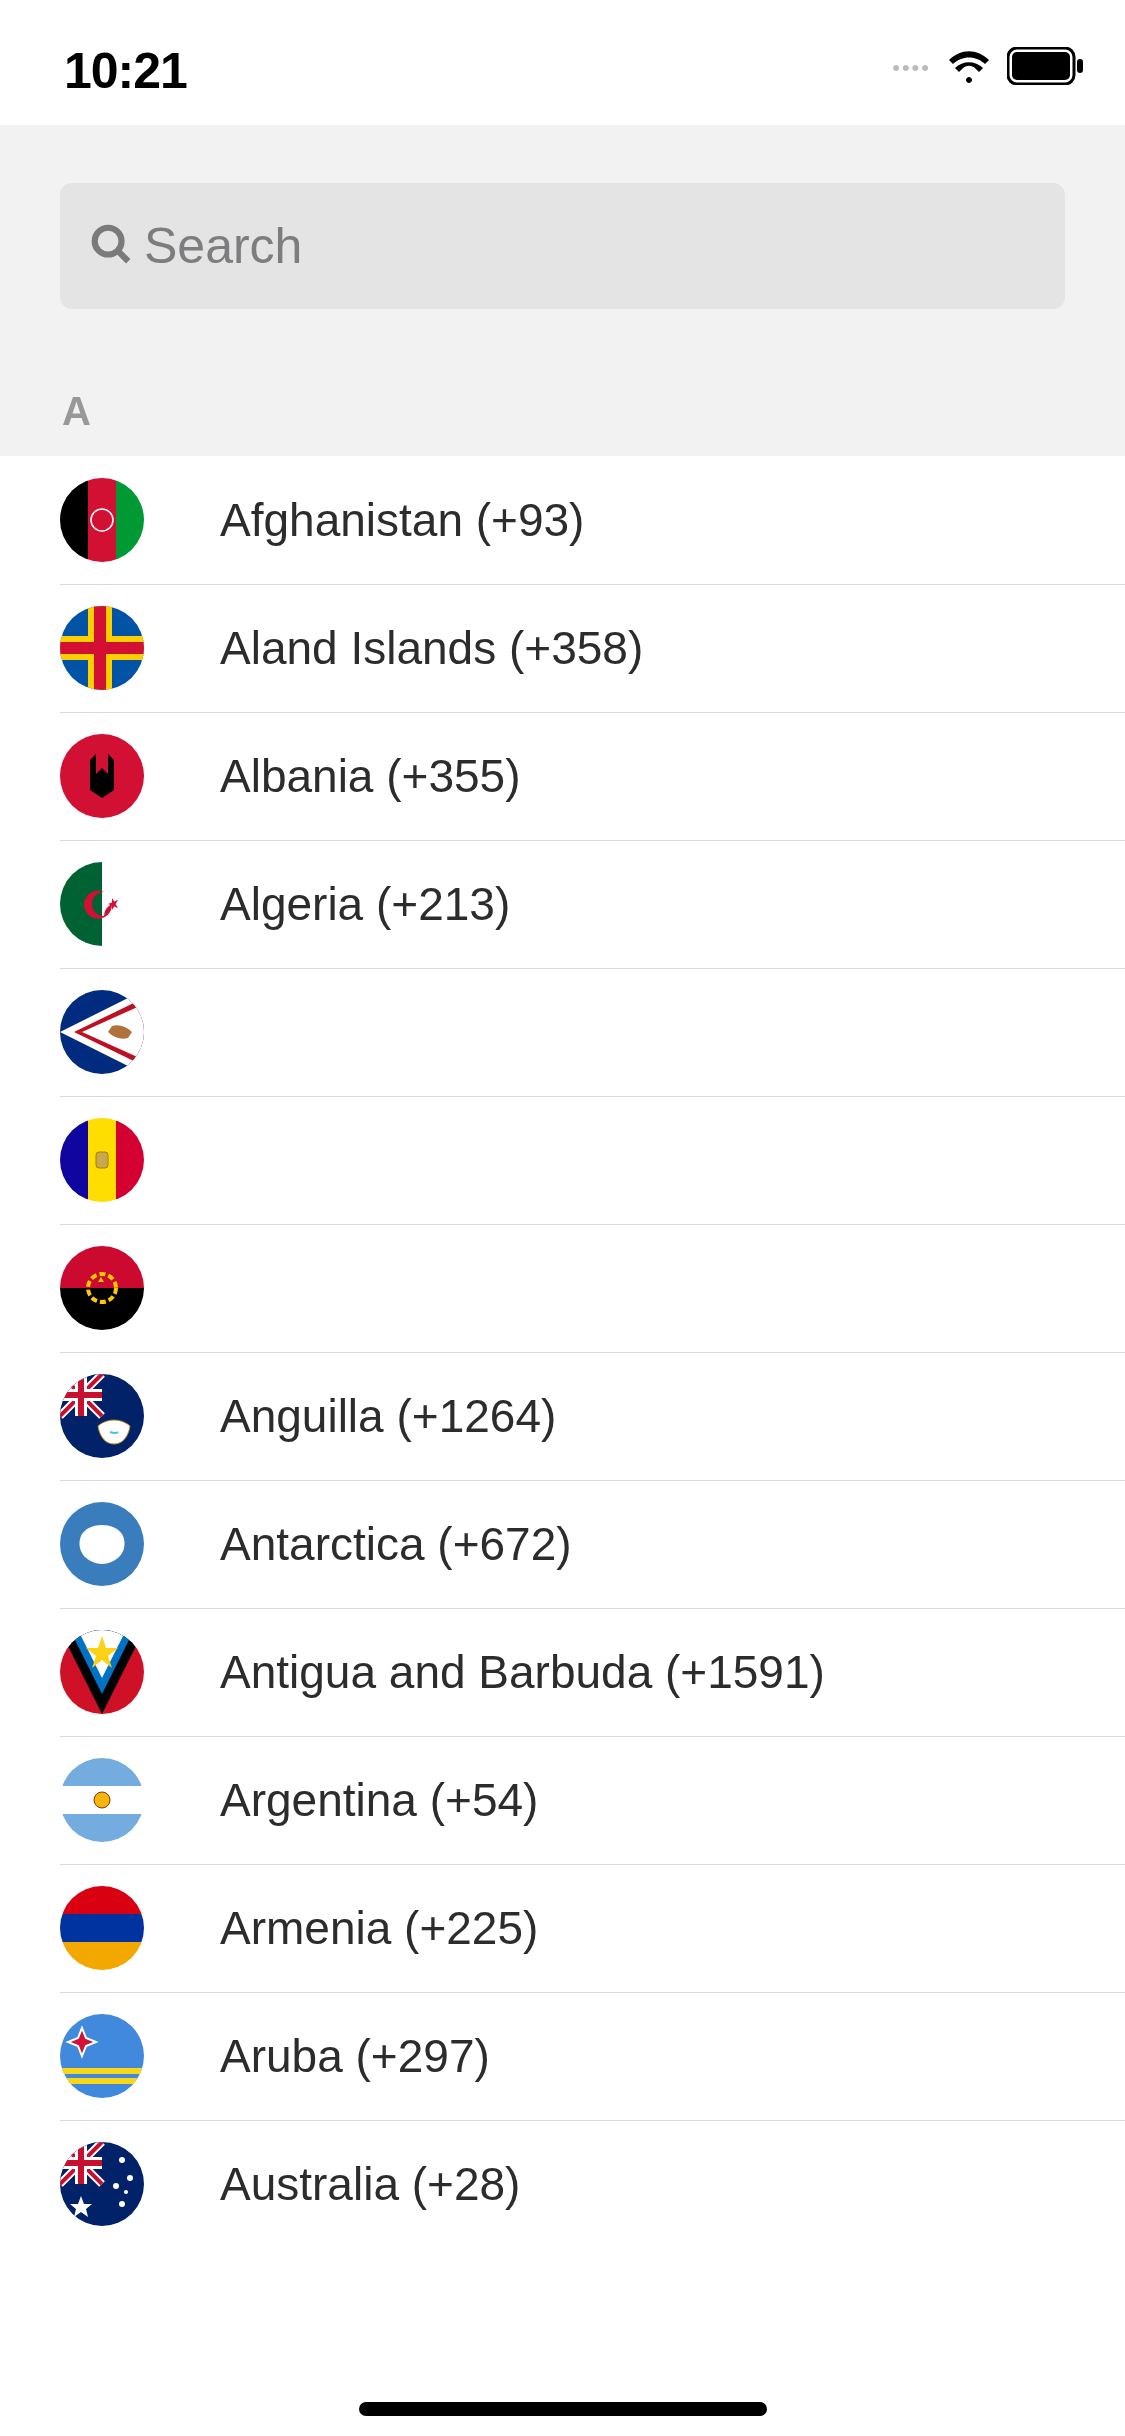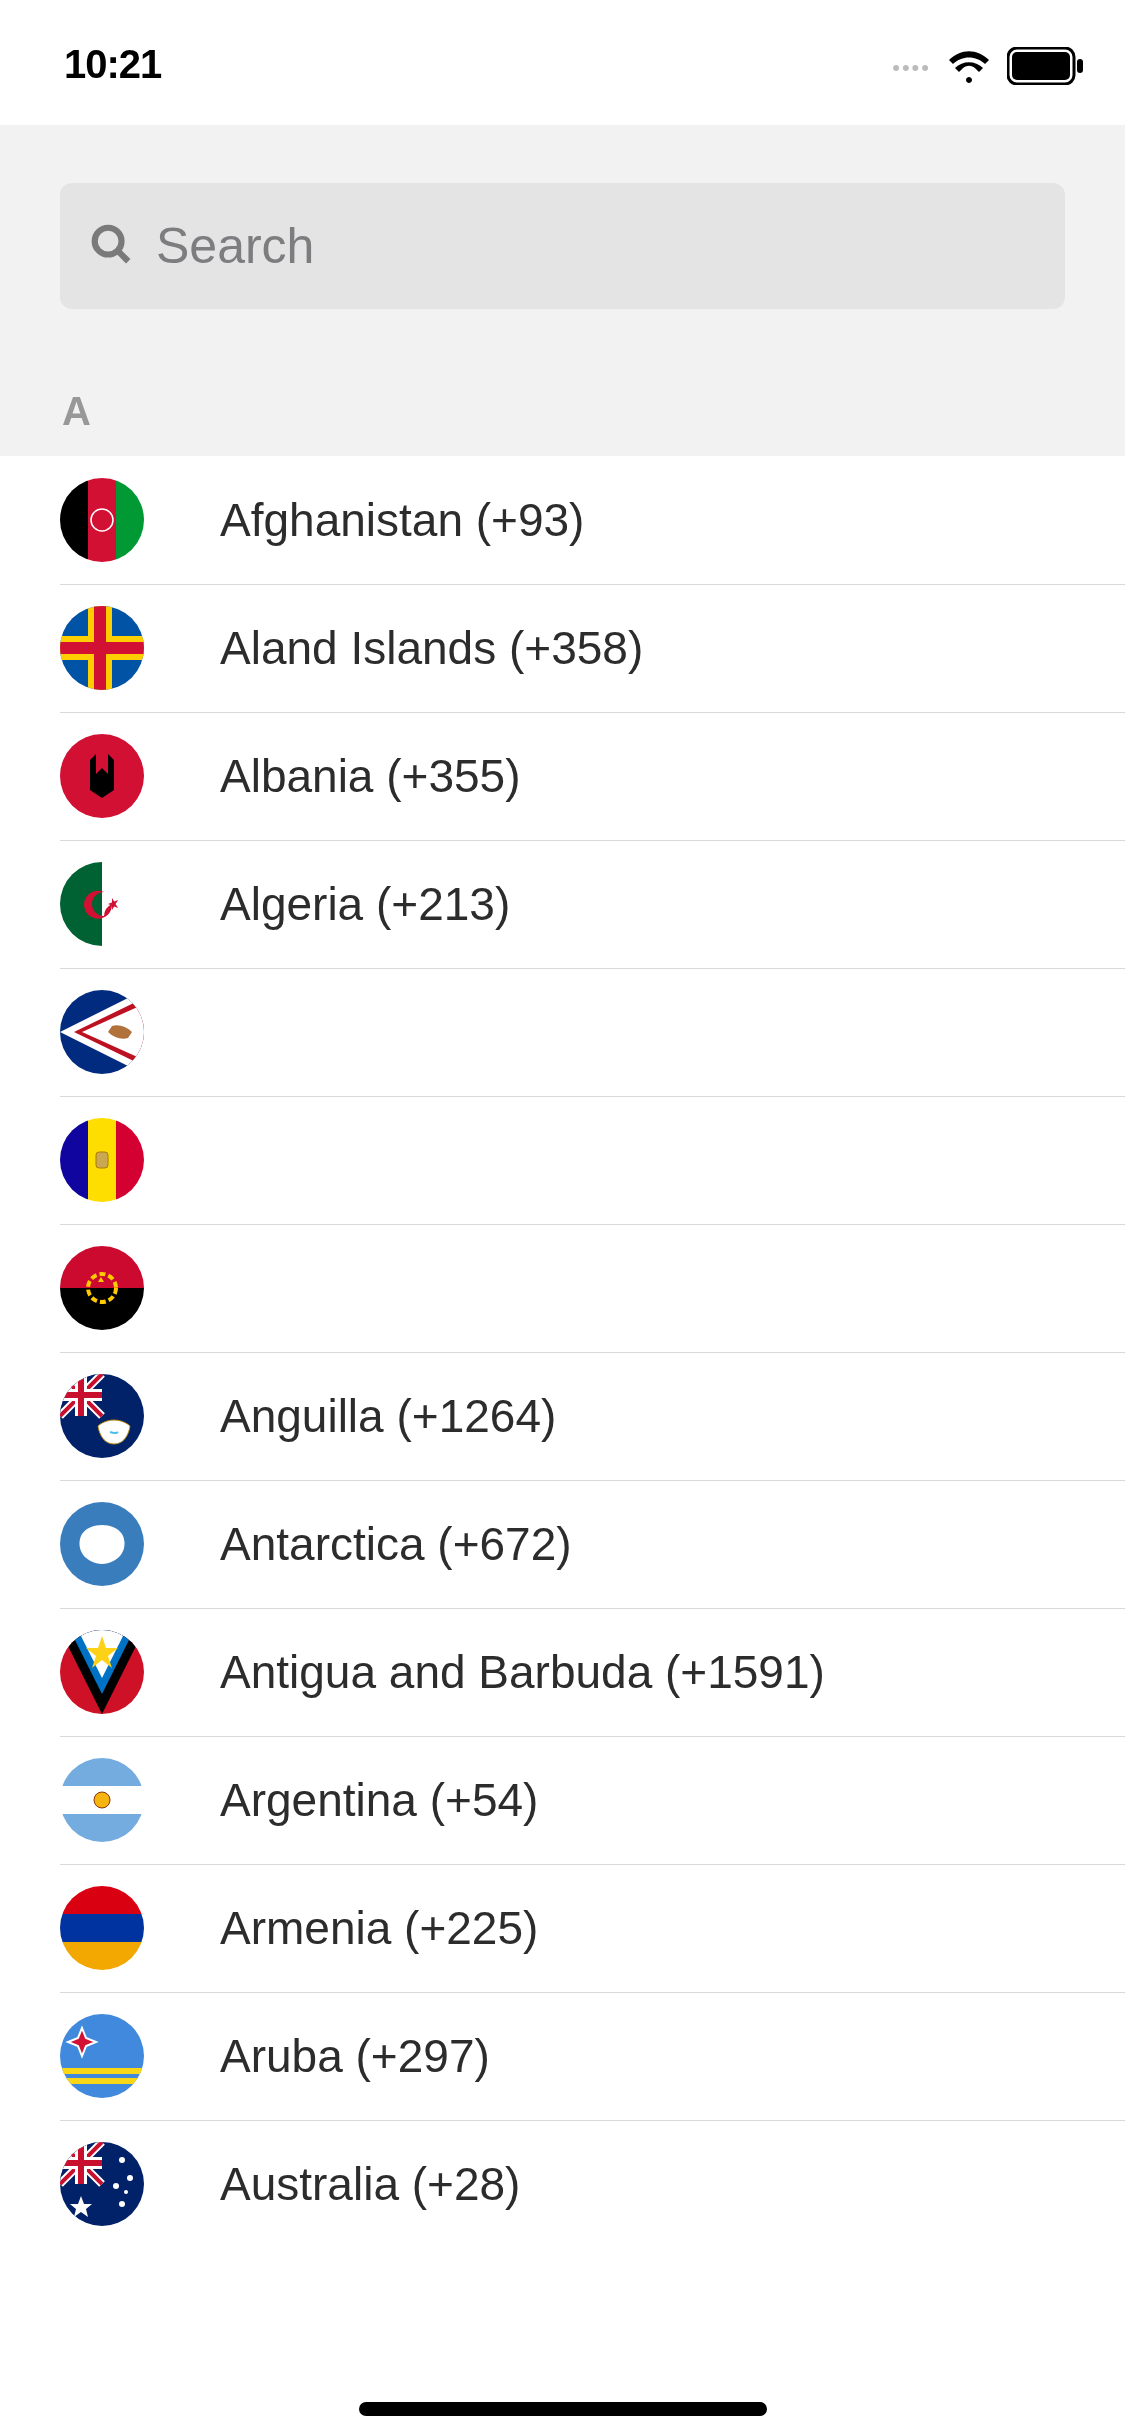--- a/index.html
+++ b/index.html
@@ -14,41 +14,41 @@
 
 
 .status-bar {
   height: 125px;
   display: flex;
   align-items: flex-start;
   padding: 42px 40px 0 64px;
   justify-content: space-between;
 }
 .status-time {
-  font-size: 40px;
+  font-size: 50px;
   font-weight: 600;
   letter-spacing: -1px;
 }
 .status-right { display: flex; align-items: center; gap: 14px; }
 .signal-dots { font-size: 22px; color: #bbb; letter-spacing: 2px; }
 .wifi-icon svg { width: 48px; height: 48px; }
 .battery-icon svg { width: 78px; height: 38px; }
 
 
 .search-section {
   background: #f2f2f2;
   padding: 58px 60px 0 60px;
 }
 .search-field {
   background: #e4e4e5;
   border-radius: 12px;
   height: 126px;
   display: flex;
   align-items: center;
-  gap: 22px;
+  gap: 10px;
   padding: 0 28px;
 }
 .search-icon svg { width: 46px; height: 46px; stroke: #7a7a7b; }
 .search-placeholder { font-size: 50px; color: #7d7d80; font-weight: 400; }
 
 
 .section-header {
   background: #f2f2f2;
   padding: 80px 0 22px 62px;
 }

